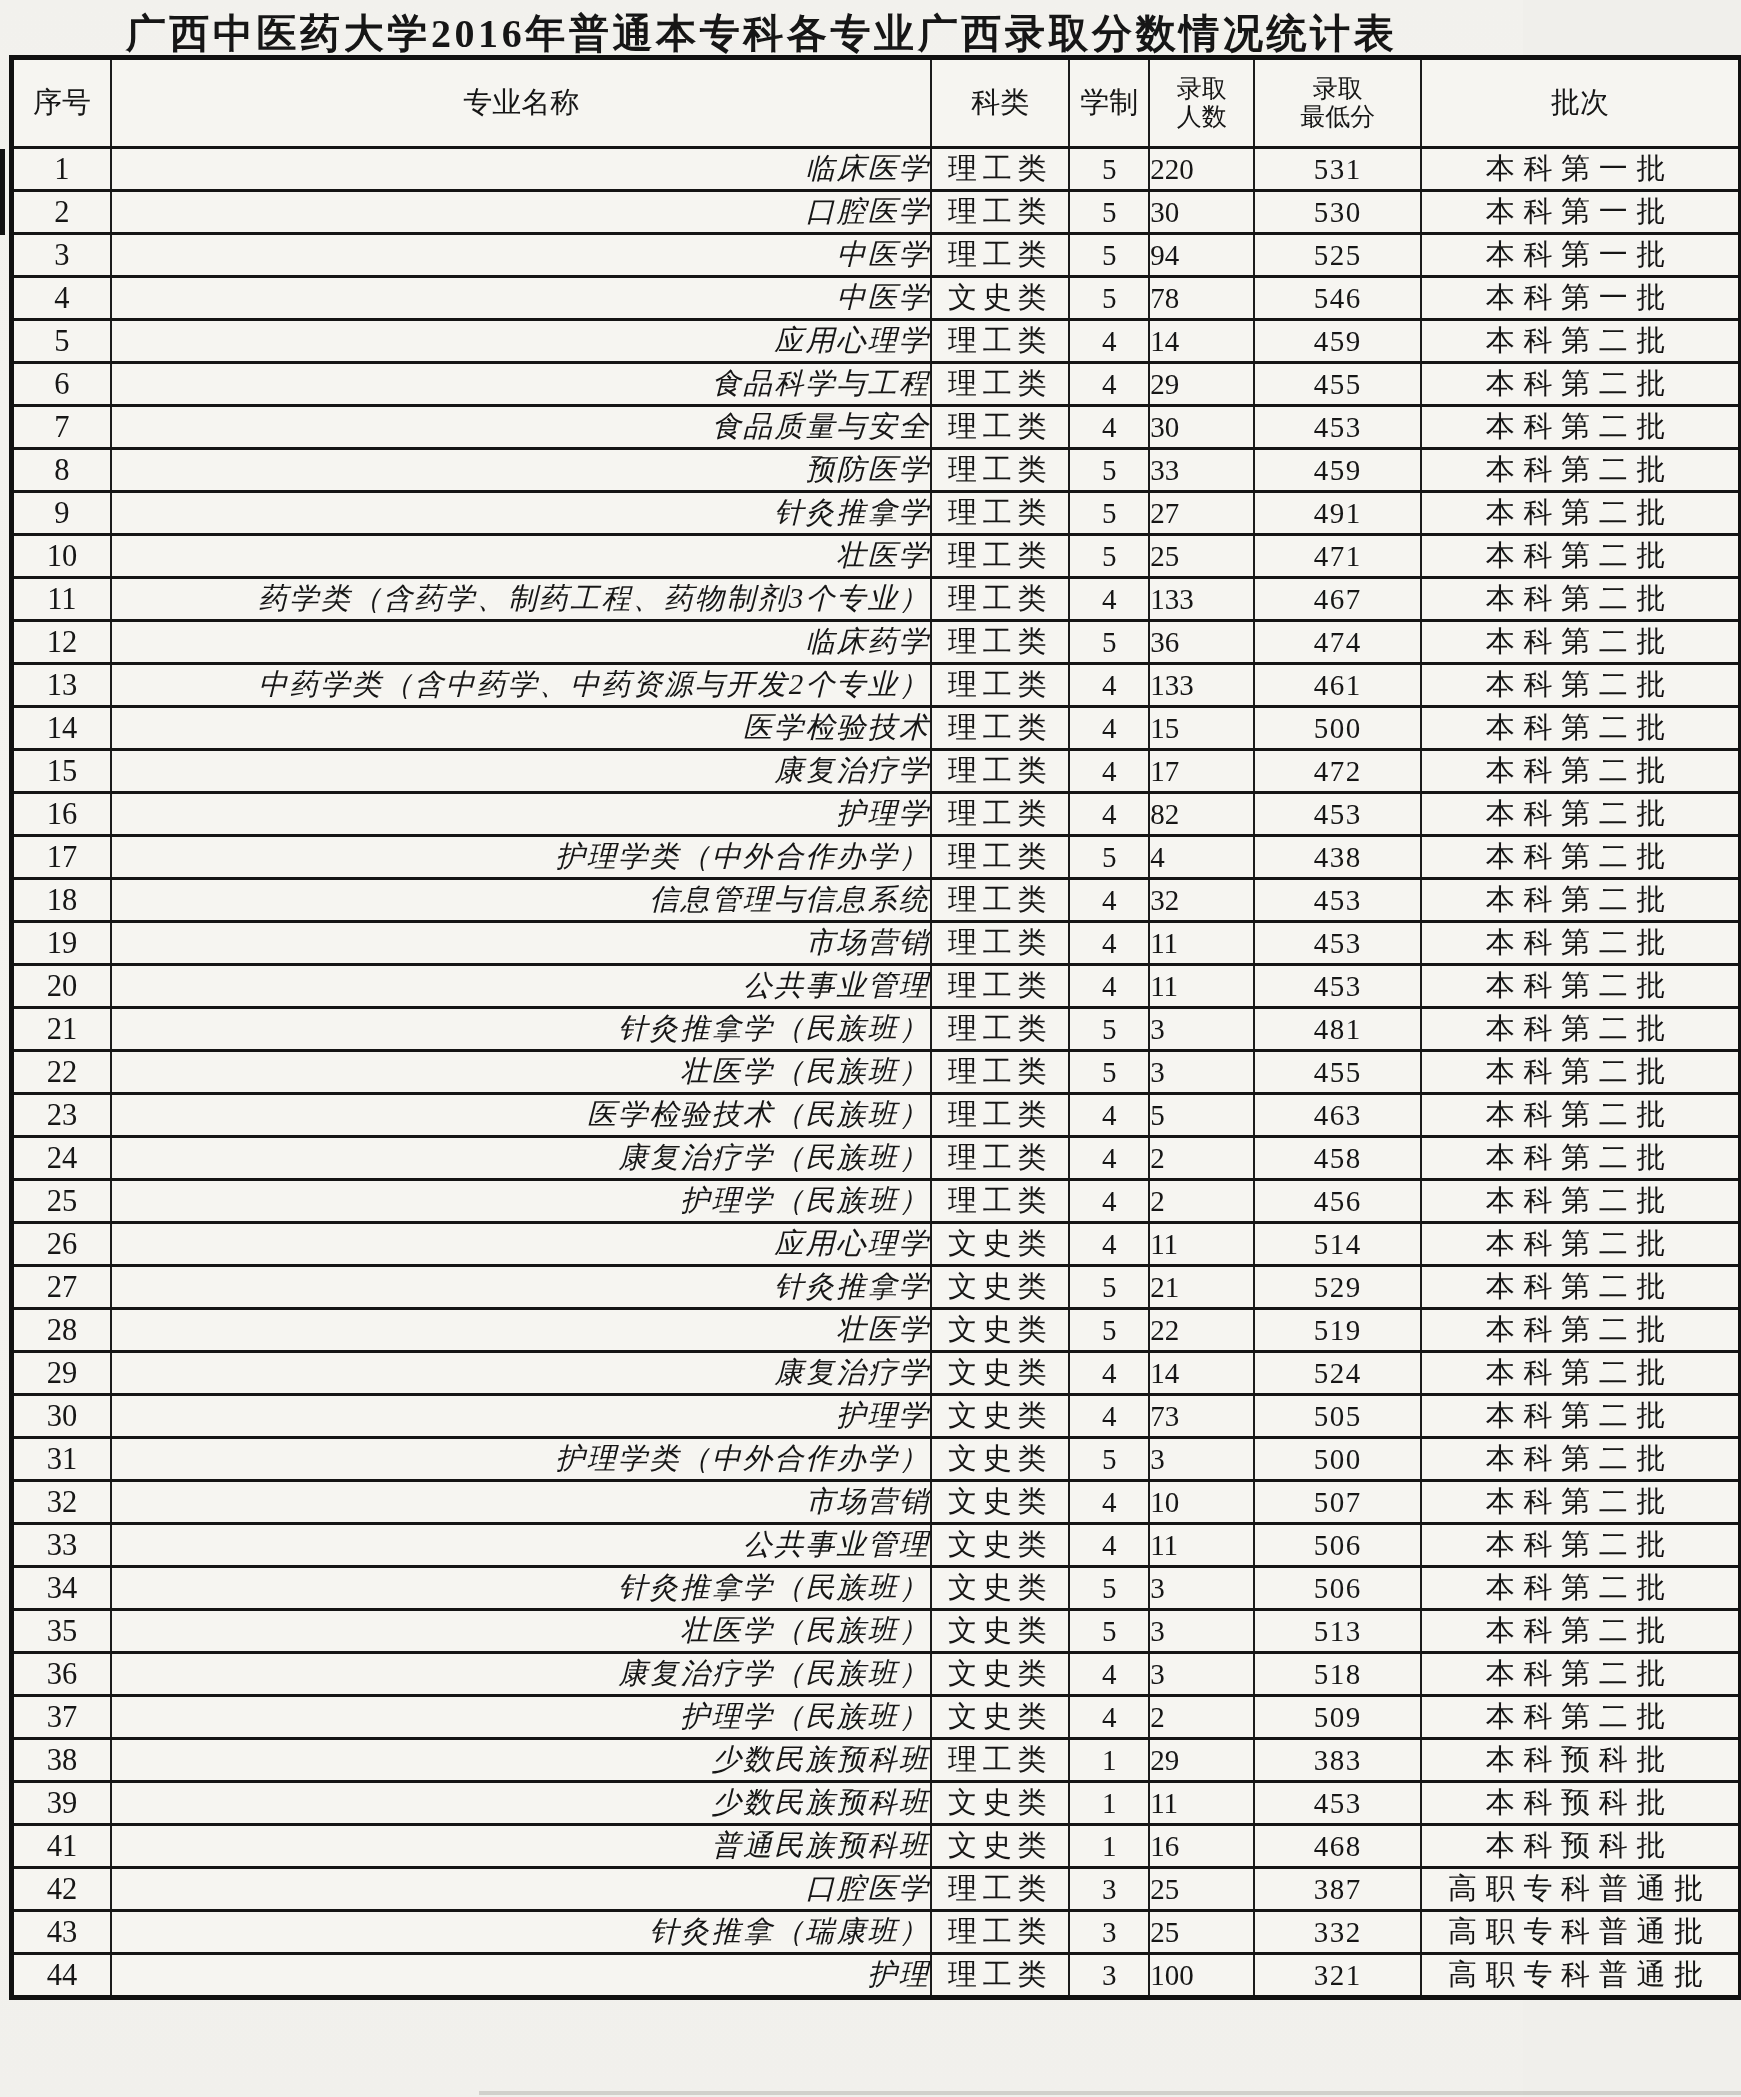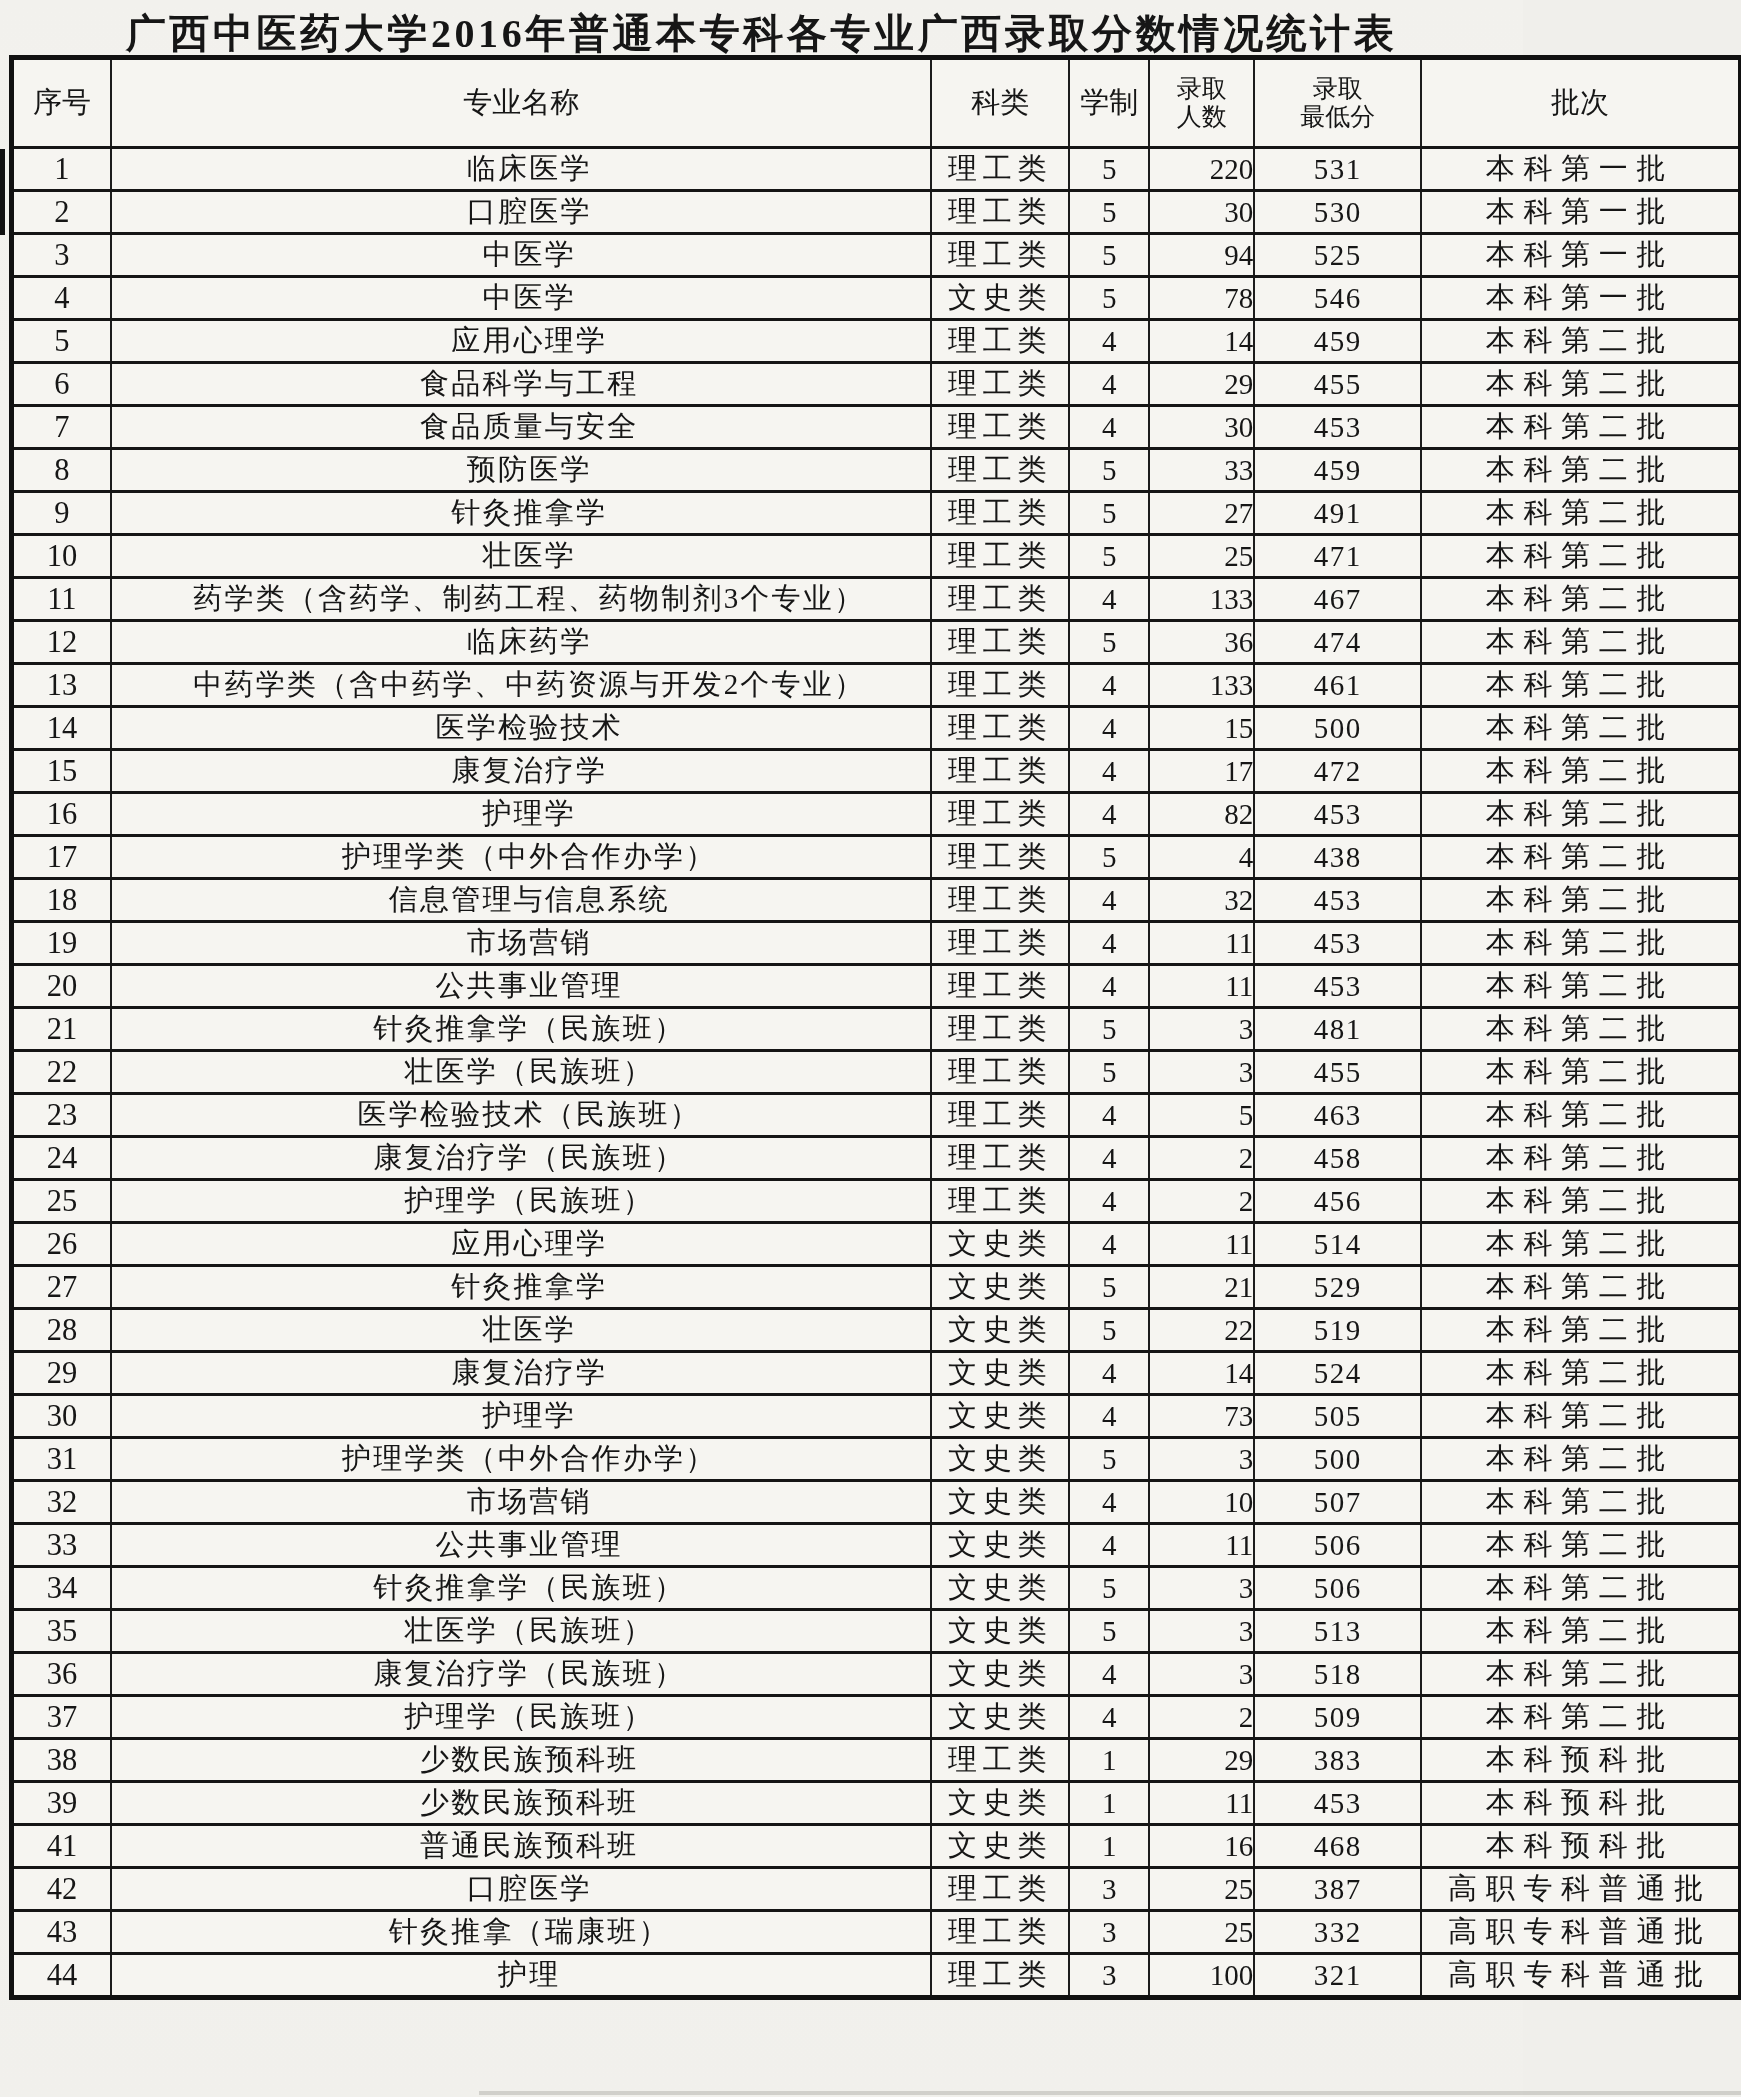--- a/index.html
+++ b/index.html
@@ -60,24 +60,24 @@
     text-align: center;
     padding-left: 0;
   }
   .hline { line-height: 1.12; font-size: 25px; }
   tbody td {
     height: 40px;
     font-size: 29px;
     padding: 0;
   }
   td.c0 { text-align: center; font-size: 30.5px; }
-  td.c1 { text-align: center; padding-left: 16px; letter-spacing: 2.2px; }
+  td.c1 { text-align: right; padding-left: 16px; letter-spacing: 2.2px; font-style: italic; }
   td.c2 { text-align: center; letter-spacing: 5.8px; margin-top: 12px; }
   td.c3 { text-align: center; }
-  td.c4 { text-align: right; }
+  td.c4 { text-align: left; }
   td.c5 { text-align: center; letter-spacing: 1.5px; }
   td.c6 { text-align: center; letter-spacing: 8.7px; }
   .artifact-left {
     position: absolute;
     left: 0;
     top: 149px;
     width: 5.1px;
     height: 86px;
     background: #121212;
   }

